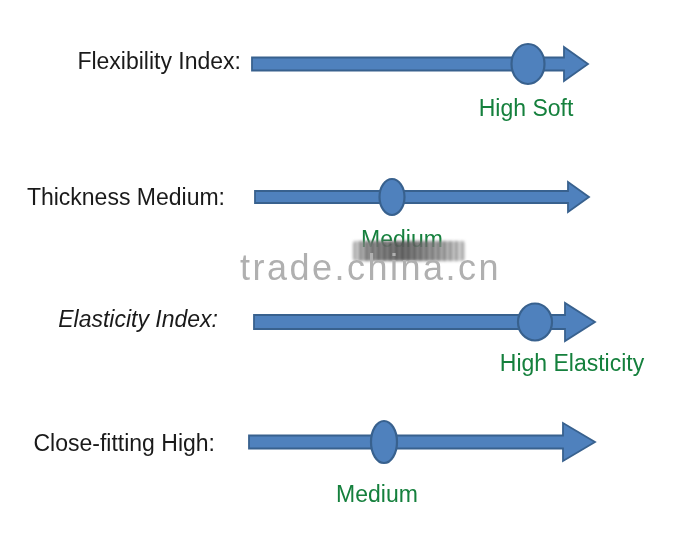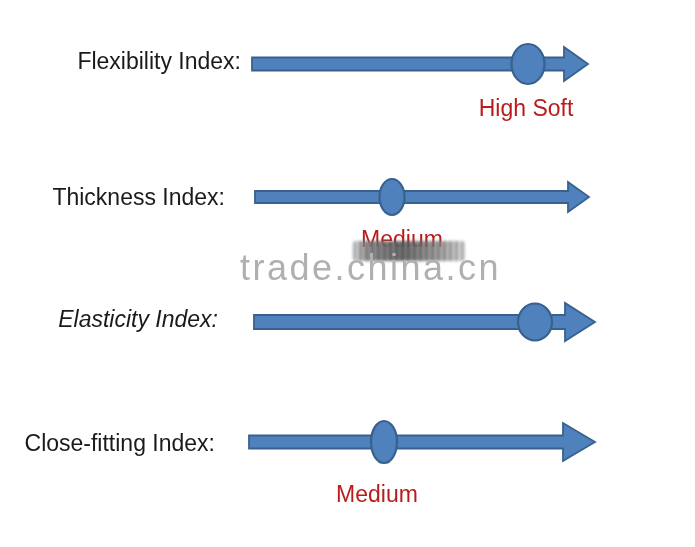--- a/index.html
+++ b/index.html
@@ -18,21 +18,21 @@
     line-height: 26px;
     color: #1a1a1a;
     white-space: nowrap;
     text-align: right;
   }
   .marker-label {
     position: absolute;
     transform: translateX(-50%);
     font-size: 23px;
     line-height: 26px;
-    color: #b91c1c;
+    color: #15803d;
     white-space: nowrap;
   }
   .arrow-svg { position: absolute; overflow: visible; }
   .smudge {
     position: absolute;
     left: 345px;
     top: 241px;
     width: 112px;
     height: 20px;
     border-radius: 3px;
@@ -64,36 +64,37 @@
 
 <div class="canvas">
 
   <div class="index-label" style="right:462px; top:48px;">Flexibility Index:</div>
   <svg class="arrow-svg" style="left:243px; top:36px;" width="338" height="56" viewBox="0 0 338 56">
     <path stroke-width="1.8" d="M1,21.5 L313,21.5 L313,11 L337,28 L313,45 L313,34.5 L1,34.5 Z" fill="#4F81BD" stroke="#38618E"></path>
     <ellipse stroke-width="2.2" cx="277" cy="28" rx="16.5" ry="20" fill="#4F81BD" stroke="#38618E"></ellipse>
   </svg>
   <div class="marker-label" style="left:518px; top:95px;">High Soft</div>
 
-  <div class="index-label" style="right:478px; top:184px;">Thickness Index:</div>
+  <div class="index-label" style="right:478px; top:184px;">Thickness Medium:</div>
   <svg class="arrow-svg" style="left:246px; top:169px;" width="336" height="56" viewBox="0 0 336 56">
     <path stroke-width="1.8" d="M1,22 L314,22 L314,13 L335,28 L314,43 L314,34 L1,34 Z" fill="#4F81BD" stroke="#38618E"></path>
     <ellipse stroke-width="2.2" cx="138" cy="28" rx="12.5" ry="18" fill="#4F81BD" stroke="#38618E"></ellipse>
   </svg>
   <div class="marker-label" style="left:394px; top:226px;">Medium</div>
 
   <div class="smudge"></div>
   <div class="watermark">trade.china.cn</div>
 
   <div class="index-label" style="right:485px; top:306px;font-style:italic;">Elasticity Index:</div>
   <svg class="arrow-svg" style="left:245px; top:294px;" width="343" height="56" viewBox="0 0 343 56">
     <path stroke-width="1.8" d="M1,21 L312,21 L312,9 L342,28 L312,47 L312,35 L1,35 Z" fill="#4F81BD" stroke="#38618E"></path>
     <ellipse stroke-width="2.2" cx="282" cy="28" rx="17" ry="18.5" fill="#4F81BD" stroke="#38618E"></ellipse>
   </svg>
+  <div class="marker-label" style="left:564px; top:350px;">High Elasticity</div>
 
-  <div class="index-label" style="right:488px; top:430px;">Close-fitting Index:</div>
+  <div class="index-label" style="right:488px; top:430px;">Close-fitting High:</div>
   <svg class="arrow-svg" style="left:240px; top:414px;" width="348" height="56" viewBox="0 0 348 56">
     <path stroke-width="1.8" d="M1,21.5 L315,21.5 L315,9 L347,28 L315,47 L315,34.5 L1,34.5 Z" fill="#4F81BD" stroke="#38618E"></path>
     <ellipse stroke-width="2.2" cx="136" cy="28" rx="13" ry="21" fill="#4F81BD" stroke="#38618E"></ellipse>
   </svg>
   <div class="marker-label" style="left:369px; top:481px;">Medium</div>
 
 </div>
 
 </body></html>

